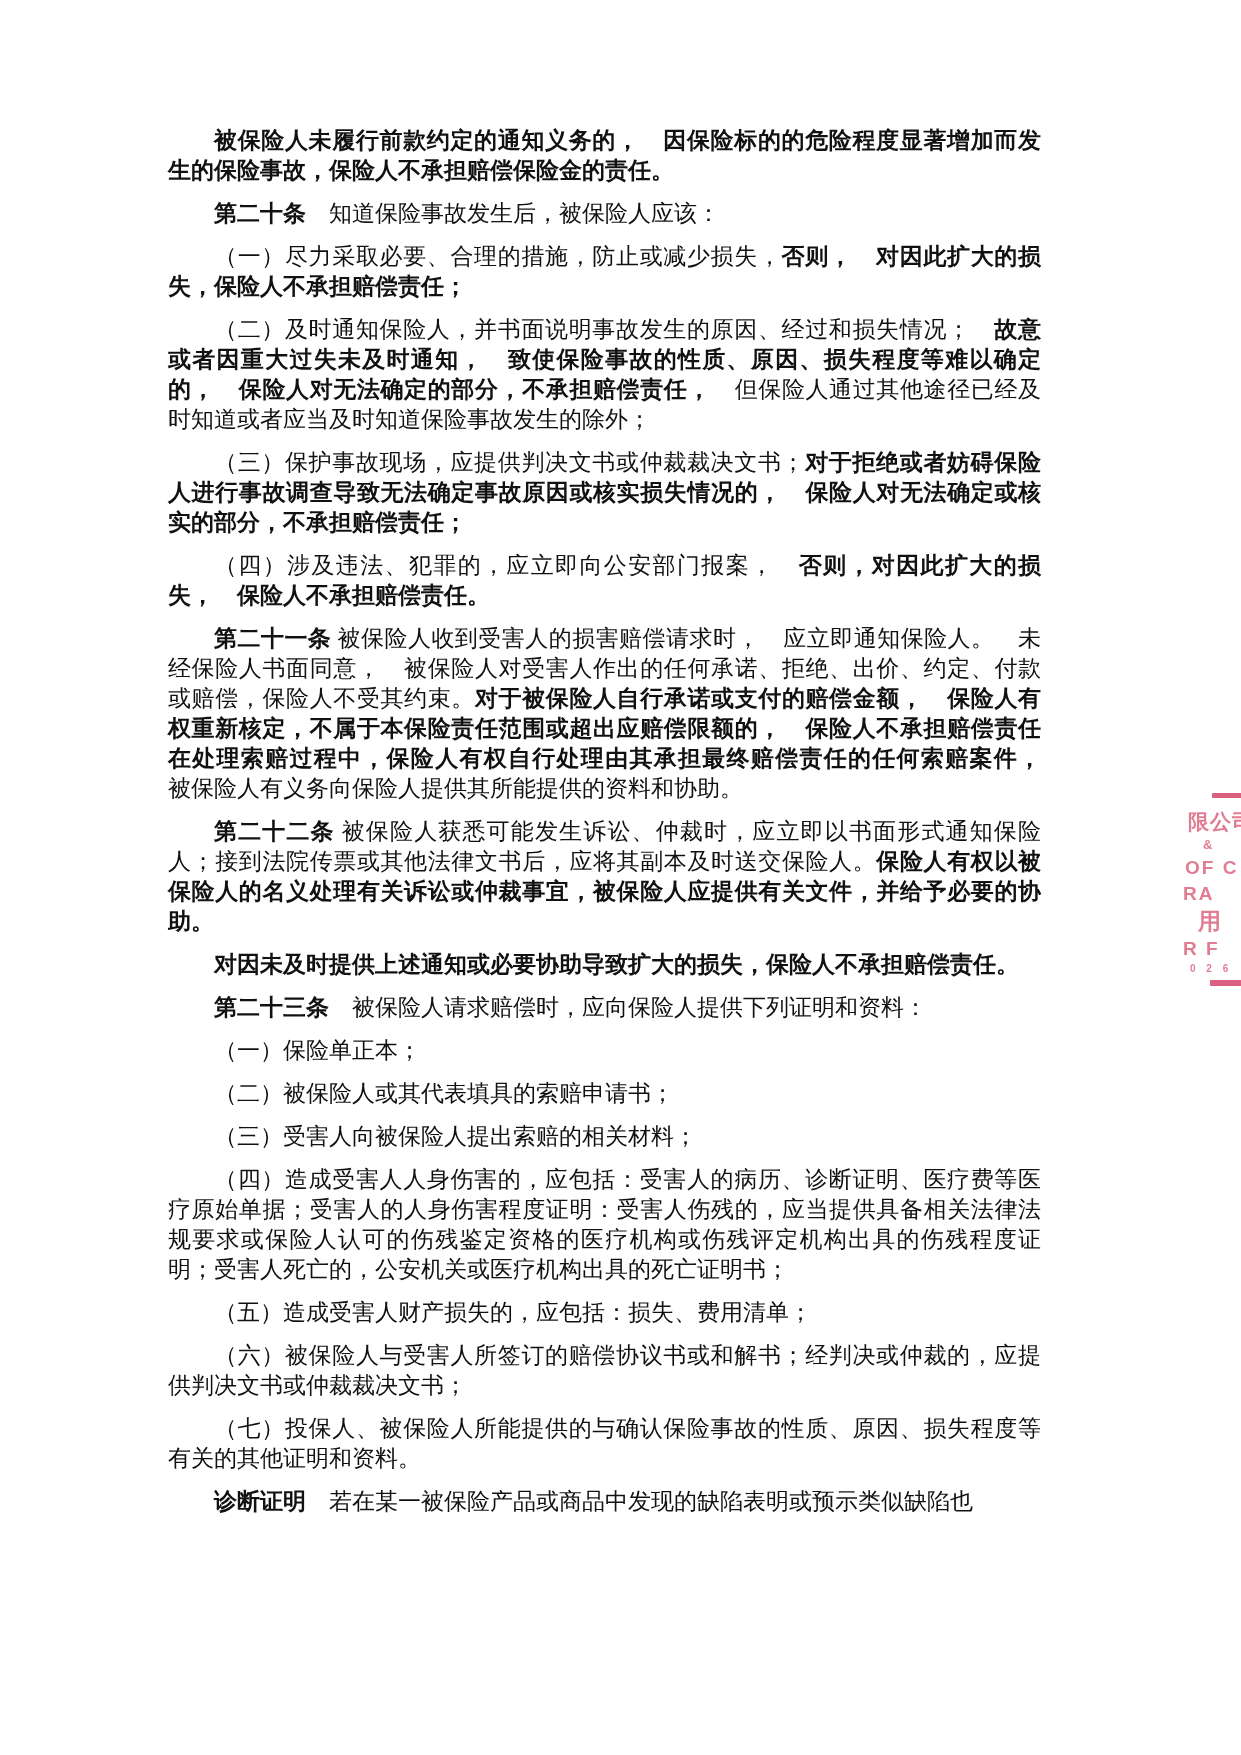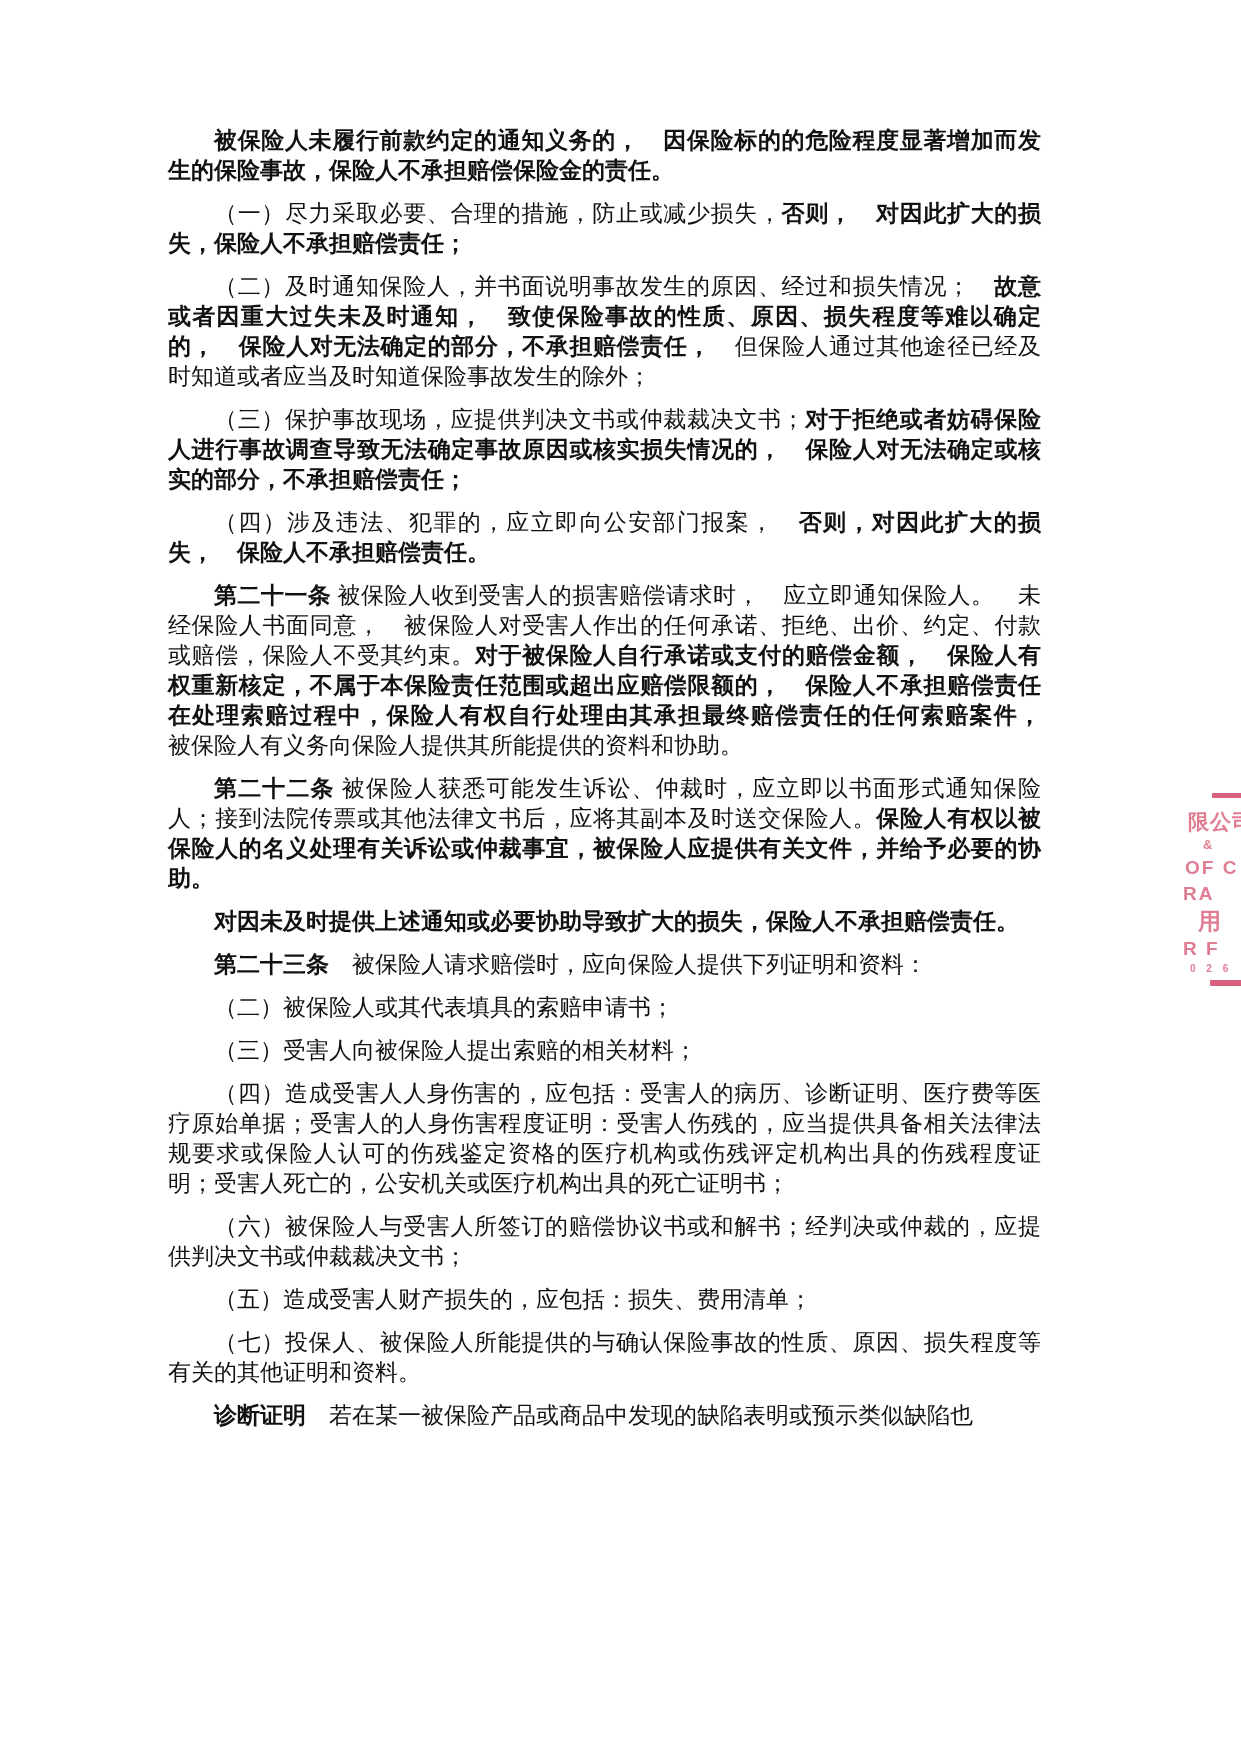--- a/index.html
+++ b/index.html
@@ -52,33 +52,35 @@
   .stamp .stamp-row:nth-child(7) { font-size: 19px; line-height: 27px; margin-left: 0;    letter-spacing: 2px; }
   .stamp .stamp-row:nth-child(8) { font-size: 10px; line-height: 13px; margin-left: 7px;  letter-spacing: 4px; }
   .stamp .stamp-row:nth-child(9) { margin-left: 27px; width: 36px; height: 6px; margin-top: 5px; }
 </style>
 </head>
 <body>
 
 <div class="page">
   <div class="text-column">
       <p class="para"><span class="run bold">被保险人未履行前款约定的通知义务的，　因保险标的的危险程度显著增加而发生的保险事故，保险人不承担赔偿保险金的责任。</span></p>
+      <p class="para"><span class="run bold">第二十条</span><span class="run">　知道保险事故发生后，被保险人应该：</span></p>
       <p class="para"><span class="run">（一）尽力采取必要、合理的措施，防止或减少损失，</span><span class="run bold">否则，　对因此扩大的损失，保险人不承担赔偿责任；</span></p>
       <p class="para"><span class="run">（二）及时通知保险人，并书面说明事故发生的原因、经过和损失情况；　</span><span class="run bold">故意或者因重大过失未及时通知，　致使保险事故的性质、原因、损失程度等难以确定的，　保险人对无法确定的部分，不承担赔偿责任，　</span><span class="run">但保险人通过其他途径已经及时知道或者应当及时知道保险事故发生的除外；</span></p>
       <p class="para"><span class="run">（三）保护事故现场，应提供判决文书或仲裁裁决文书；</span><span class="run bold">对于拒绝或者妨碍保险人进行事故调查导致无法确定事故原因或核实损失情况的，　保险人对无法确定或核实的部分，不承担赔偿责任；</span></p>
       <p class="para"><span class="run">（四）涉及违法、犯罪的，应立即向公安部门报案，　</span><span class="run bold">否则，对因此扩大的损失，　保险人不承担赔偿责任。</span></p>
       <p class="para"><span class="run bold">第二十一条</span><span class="run"> 被保险人收到受害人的损害赔偿请求时，　应立即通知保险人。　未经保险人书面同意，　被保险人对受害人作出的任何承诺、拒绝、出价、约定、付款或赔偿，保险人不受其约束。</span><span class="run bold">对于被保险人自行承诺或支付的赔偿金额，　保险人有权重新核定，不属于本保险责任范围或超出应赔偿限额的，　保险人不承担赔偿责任在处理索赔过程中，保险人有权自行处理由其承担最终赔偿责任的任何索赔案件，　</span><span class="run">被保险人有义务向保险人提供其所能提供的资料和协助。</span></p>
       <p class="para"><span class="run bold">第二十二条</span><span class="run"> 被保险人获悉可能发生诉讼、仲裁时，应立即以书面形式通知保险人；接到法院传票或其他法律文书后，应将其副本及时送交保险人。</span><span class="run bold">保险人有权以被保险人的名义处理有关诉讼或仲裁事宜，被保险人应提供有关文件，并给予必要的协助。</span></p>
       <p class="para"><span class="run bold">对因未及时提供上述通知或必要协助导致扩大的损失，保险人不承担赔偿责任。</span></p>
       <p class="para"><span class="run bold">第二十三条</span><span class="run">　被保险人请求赔偿时，应向保险人提供下列证明和资料：</span></p>
+      <p class="para"><span class="run">（一）保险单正本；</span></p>
       <p class="para"><span class="run">（二）被保险人或其代表填具的索赔申请书；</span></p>
       <p class="para"><span class="run">（三）受害人向被保险人提出索赔的相关材料；</span></p>
       <p class="para"><span class="run">（四）造成受害人人身伤害的，应包括：受害人的病历、诊断证明、医疗费等医疗原始单据；受害人的人身伤害程度证明：受害人伤残的，应当提供具备相关法律法规要求或保险人认可的伤残鉴定资格的医疗机构或伤残评定机构出具的伤残程度证明；受害人死亡的，公安机关或医疗机构出具的死亡证明书；</span></p>
+      <p class="para"><span class="run">（五）造成受害人财产损失的，应包括：损失、费用清单；</span></p>
       <p class="para"><span class="run">（六）被保险人与受害人所签订的赔偿协议书或和解书；经判决或仲裁的，应提供判决文书或仲裁裁决文书；</span></p>
-      <p class="para"><span class="run">（五）造成受害人财产损失的，应包括：损失、费用清单；</span></p>
       <p class="para"><span class="run">（七）投保人、被保险人所能提供的与确认保险事故的性质、原因、损失程度等有关的其他证明和资料。</span></p>
       <p class="para"><span class="run bold">诊断证明</span><span class="run">　若在某一被保险产品或商品中发现的缺陷表明或预示类似缺陷也</span></p>
     </div>
   <div class="stamp">
       <div class="stamp-row bar" style="background: rgb(217, 97, 127);"></div>
       <div class="stamp-row" style="color: rgb(224, 125, 146);">限公司</div>
       <div class="stamp-row" style="color: rgb(224, 125, 146);">&amp;</div>
       <div class="stamp-row" style="color: rgb(224, 125, 146);">OF C</div>
       <div class="stamp-row" style="color: rgb(224, 125, 146);">RA</div>
       <div class="stamp-row" style="color: rgb(224, 125, 146);">用</div>

